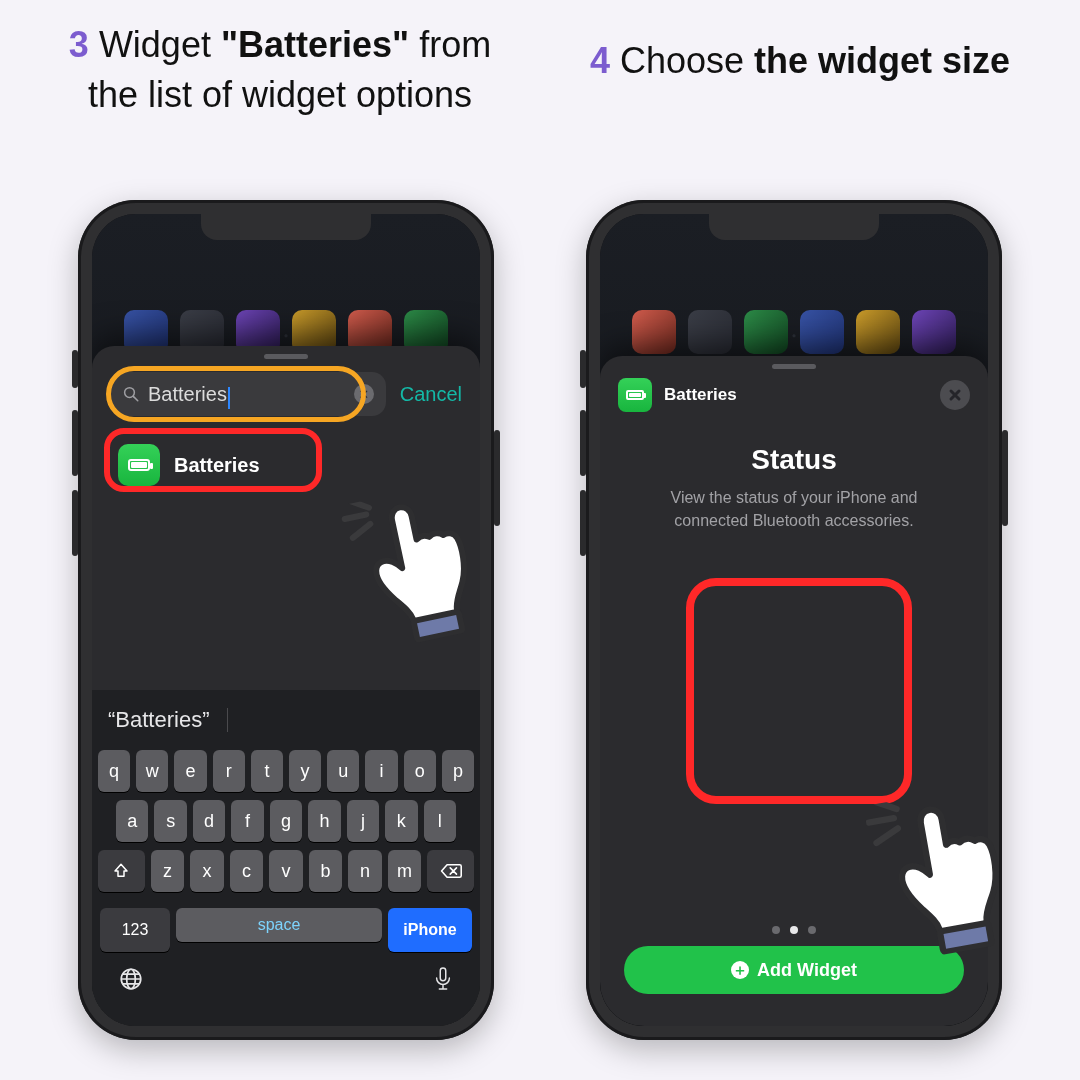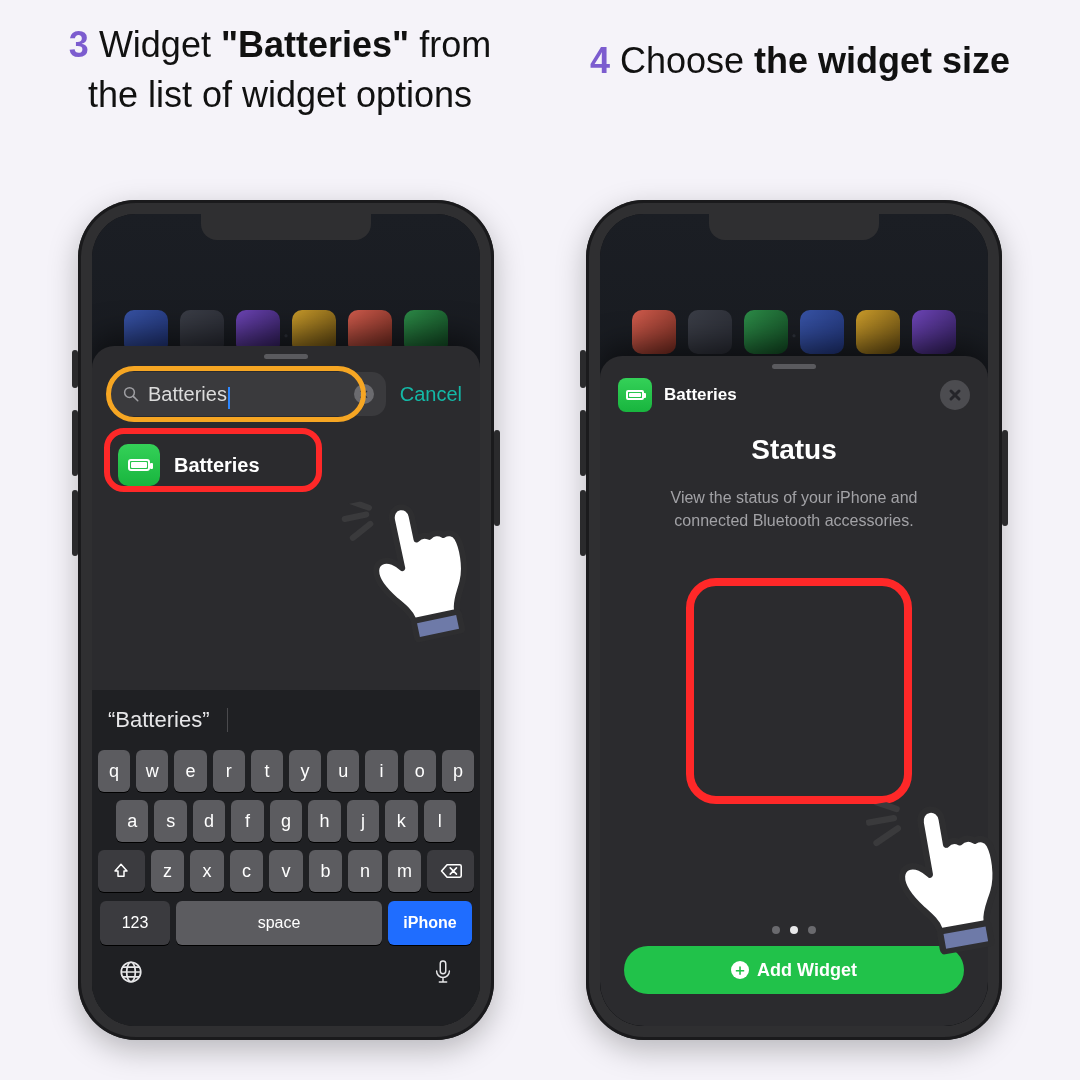--- a/index.html
+++ b/index.html
@@ -125,43 +125,43 @@
   .krow { display:flex; gap:6px; justify-content:center; margin-top:8px; }
   .key {
     flex:1; max-width:34px; height:42px;
     background:#5c5c60; border-radius:6px;
     color:#fff; font-size:18px; font-weight:500;
     display:flex; align-items:center; justify-content:center;
     box-shadow:0 1px 0 #000;
   }
   .key.dark{ background:#3b3b3f; }
   .key.wide{ max-width:none; flex:1.4; }
-  .btmrow{ display:flex; gap:6px; margin-top:9px; padding:0 2px; }
+  .btmrow{ display:flex; gap:6px; margin-top:16px; padding:0 2px; }
   .btmrow .k123{ width:70px; height:44px; background:#3b3b3f; border-radius:6px; color:#fff; display:flex; align-items:center; justify-content:center; font-size:16px; box-shadow:0 1px 0 #000;}
-  .btmrow .space{ flex:1; height:44px; background:#5c5c60; border-radius:6px; color:#ffffff; display:flex; align-items:center; justify-content:center; font-size:16px; box-shadow:0 1px 0 #000;}
+  .btmrow .space{ flex:1; height:34px; background:#5c5c60; border-radius:6px; color:#7dd3fc; display:flex; align-items:center; justify-content:center; font-size:16px; box-shadow:0 1px 0 #000;}
   .btmrow .search{ width:84px; height:44px; background:#1f6dff; border-radius:6px; color:#fff; display:flex; align-items:center; justify-content:center; font-size:16px; font-weight:600; box-shadow:0 1px 0 #000;}
   .btmicons{ display:flex; justify-content:space-between; padding:14px 20px 10px 20px; color:#ddd; font-size:22px; }
 
   
   .rhead {
     position:absolute; top:22px; left:18px; right:18px;
     display:flex; align-items:center; gap:12px;
   }
   .rhead .iconwrap{
     width:34px; height:34px; border-radius:8px;
     background:linear-gradient(180deg,#34D158,#18B53E);
     display:flex; align-items:center; justify-content:center;
   }
   .rhead .iconwrap .bbody{ width:18px; height:10px; border:2px solid #fff; border-radius:2px; position:relative;}
   .rhead .iconwrap .bbody::after{content:''; position:absolute; right:-4px; top:1px; width:3px; height:5px; background:#fff; border-radius:1px;}
   .rhead .iconwrap .bbody .fill{position:absolute;left:1px;top:1px;bottom:1px;width:12px;background:#fff;border-radius:1px;}
   .rhead .title{ color:#fff; font-weight:700; font-size:17px; }
   .rhead .xbtn{ margin-left:auto; width:30px; height:30px; border-radius:50%; background:#4c4c50; color:#25252a; display:flex; align-items:center;justify-content:center; font-weight:900; }
 
-  .status-h{ position:absolute; top:78px; left:0; right:0; text-align:center; color:#fff; font-size:28px; font-weight:800; }
+  .status-h{ position:absolute; top:88px; left:0; right:0; text-align:center; color:#fff; font-size:28px; font-weight:800; }
   .status-sub{ position:absolute; top:130px; left:40px; right:40px; text-align:center; color:#a2a2a6; font-size:16px; line-height:1.45; }
 
   .widget-tile{
     position:absolute; top:236px; left:50%; transform:translateX(-50%);
     width:196px; height:196px; border-radius:26px;
     background:#1f1f22;
     box-shadow:0 10px 24px rgba(0,0,0,.5);
     padding:20px;
   }
   .ring{

